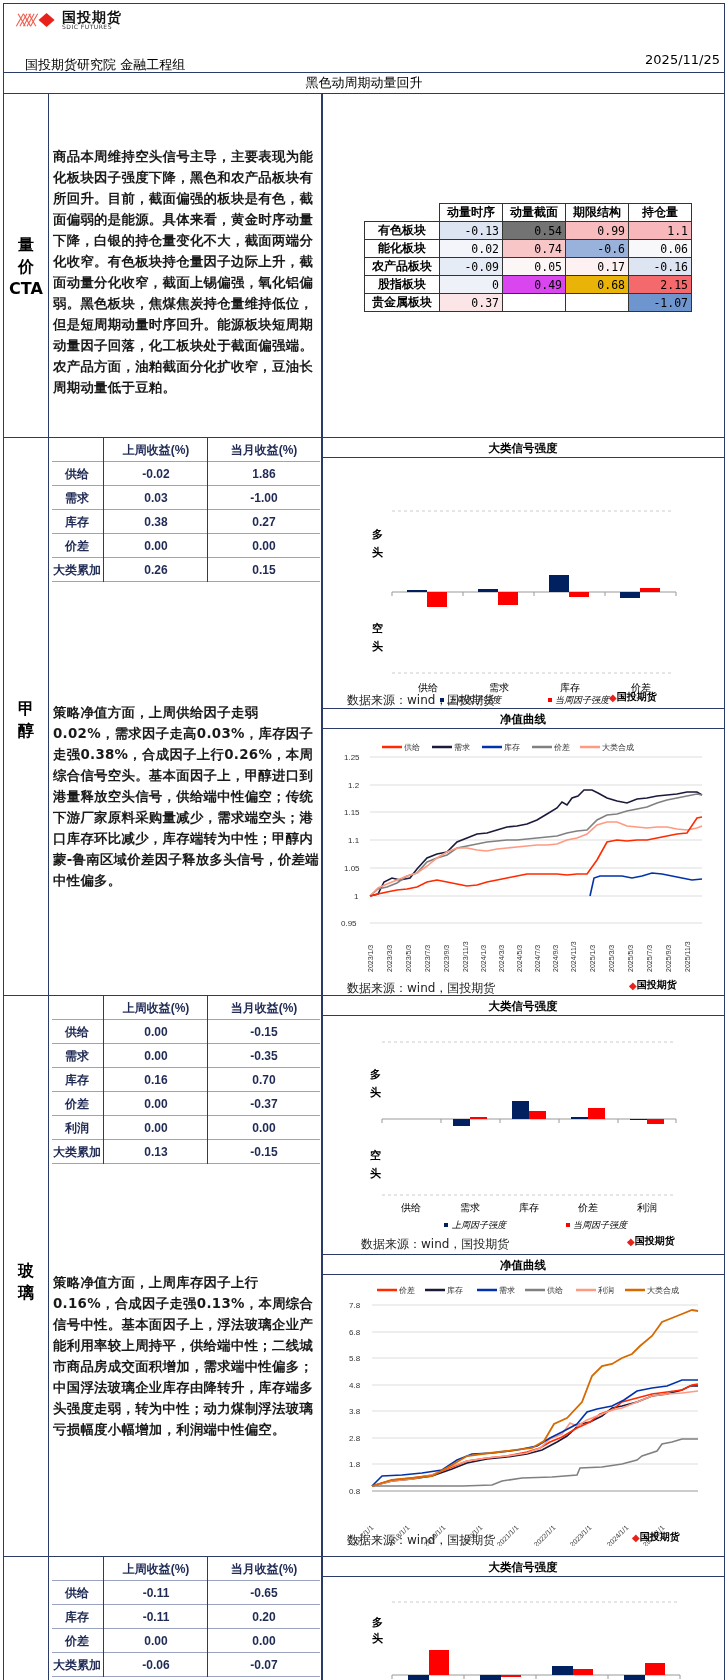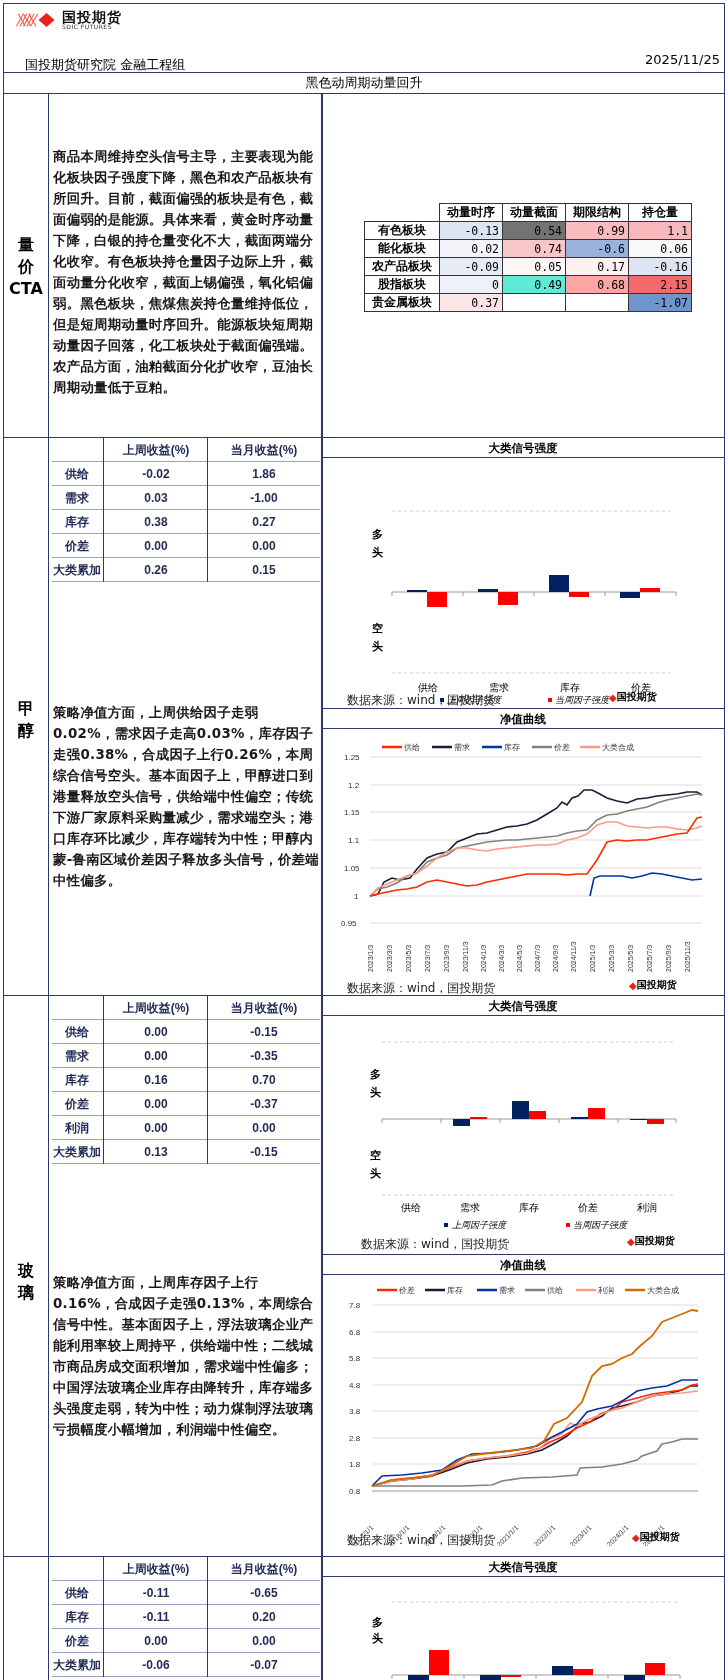--- a/index.html
+++ b/index.html
@@ -113,22 +113,22 @@
     <tr>
       <td class="rl">农产品板块</td>
       <td class="v" style="background:#e6ecf6">-0.09</td>
       <td class="v" style="background:#fcf6f7">0.05</td>
       <td class="v" style="background:#fdf1f2">0.17</td>
       <td class="v" style="background:#dde5f3">-0.16</td>
     </tr>
     <tr>
       <td class="rl">股指板块</td>
       <td class="v" style="background:#eef1f8">0</td>
-      <td class="v" style="background:#5eead4">0.49</td>
-      <td class="v" style="background:#fca5a5">0.68</td>
+      <td class="v" style="background:#d946ef">0.49</td>
+      <td class="v" style="background:#eab308">0.68</td>
       <td class="v" style="background:#f4696c">2.15</td>
     </tr>
     <tr>
       <td class="rl">贵金属板块</td>
       <td class="v" style="background:#fce5e6">0.37</td>
       <td class="v" style="background:#fff"></td>
       <td class="v" style="background:#fff"></td>
       <td class="v" style="background:#6f95cf">-1.07</td>
     </tr>
   </tbody>

